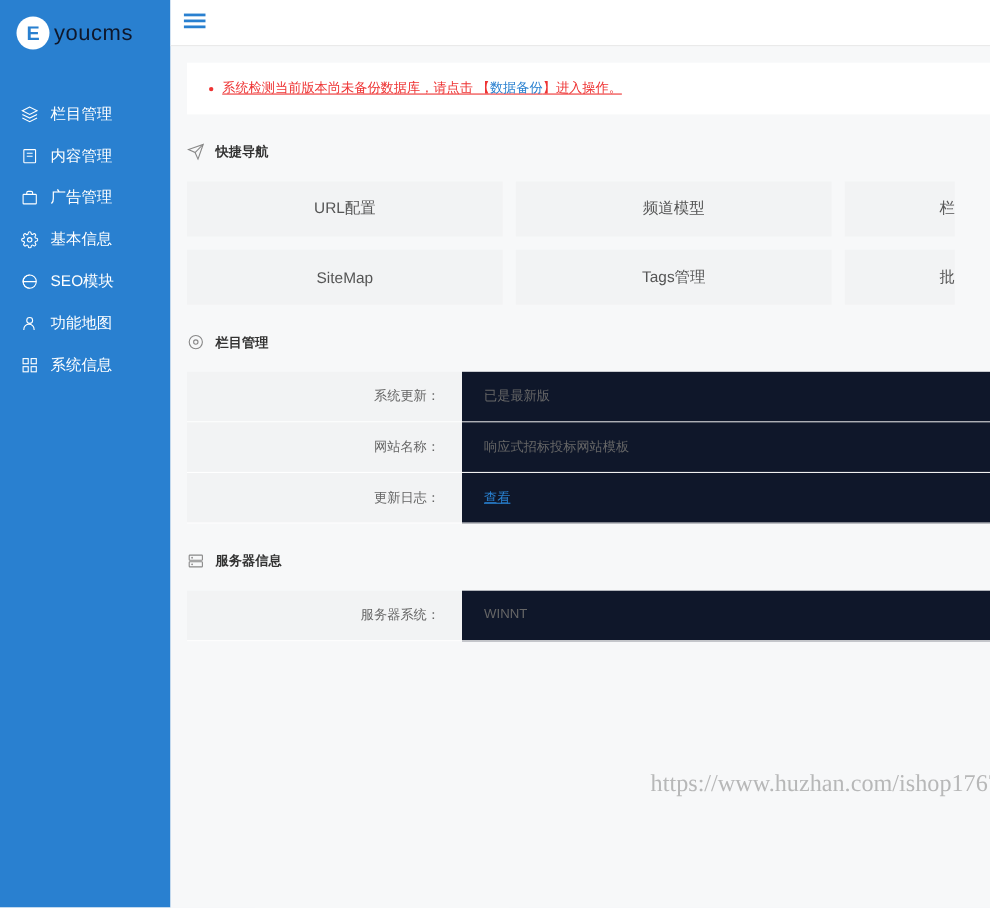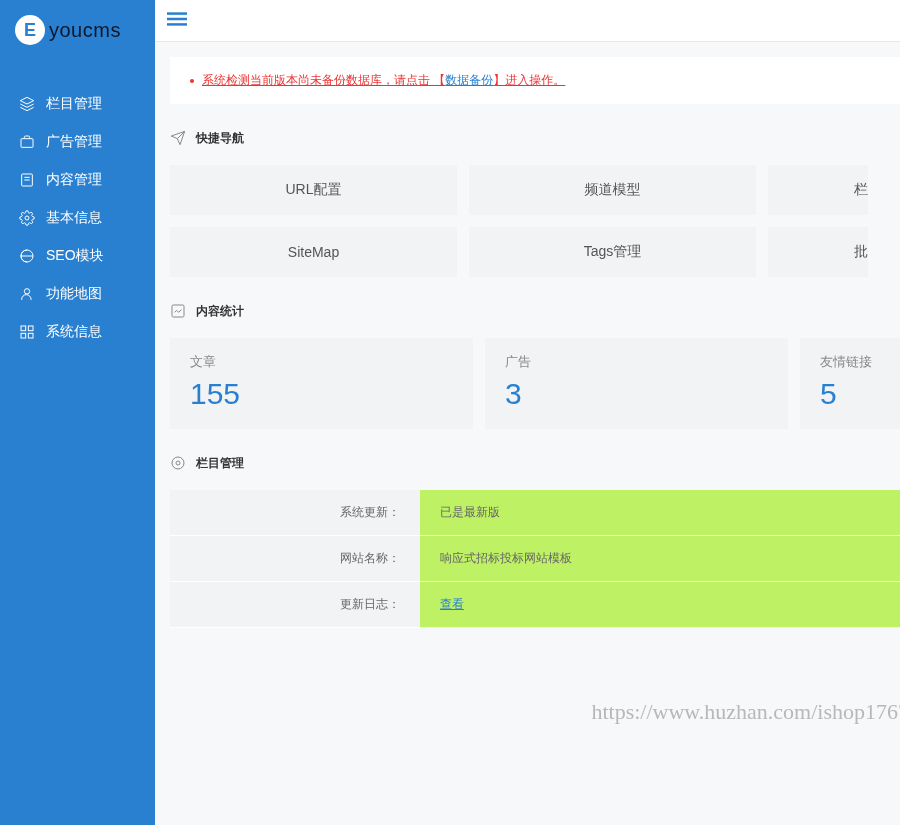--- a/index.html
+++ b/index.html
@@ -31,21 +31,21 @@
     .quick-item { background: #f2f3f4; width: 287px; height: 50px; display: flex; align-items: center; justify-content: center; font-size: 14px; color: #555; cursor: pointer; }
     .quick-item.partial { width: 100px; overflow: hidden; }
     .stats-grid { display: flex; gap: 12px; }
     .stat-card { background: #f2f3f4; padding: 15px 20px 18px; flex: 1; min-width: 280px; }
     .stat-card.partial { min-width: 100px; flex: 0; }
     .stat-label { font-size: 13px; color: #888; margin-bottom: 6px; }
     .stat-value { font-size: 30px; color: #2980d0; font-weight: 300; }
     .info-table { }
     .info-row { display: flex; }
     .info-label { width: 250px; background: #f2f3f4; padding: 14px 20px; text-align: right; font-size: 12px; color: #666; border-bottom: 1px solid #fff; }
-    .info-value { flex: 1; background: #bef264; padding: 14px 20px; font-size: 12px; color: #666; border-bottom: 1px solid #f0f0f0; }
+    .info-value { flex: 1; background: #0f172a; padding: 14px 20px; font-size: 12px; color: #666; border-bottom: 1px solid #f0f0f0; }
     .link { color: #2980d0; cursor: pointer; text-decoration: underline; }
     .watermark { position: absolute; bottom: 100px; right: -20px; color: rgba(120,120,120,0.5); font-size: 22px; font-family: Georgia, serif; pointer-events: none; }
   </style>
 </head>
 <body>
 
 <div class="container">
   <aside class="sidebar">
     <div class="logo">
       <div class="logo-box">
@@ -60,35 +60,35 @@
               <polygon points="12 2 2 7 12 12 22 7 12 2"></polygon>
               <polyline points="2 17 12 22 22 17"></polyline>
               <polyline points="2 12 12 17 22 12"></polyline>
             </svg>
           </span>
         <span>栏目管理</span>
       </div>
       <div class="nav-item">
         <span class="nav-icon">
             <svg viewBox="0 0 24 24">
-              <rect x="3" y="7" width="18" height="13" rx="1"></rect>
-              <path d="M8 7V5a2 2 0 012-2h4a2 2 0 012 2v2"></path>
-            </svg>
-          </span>
-        <span>广告管理</span>
-      </div>
-      <div class="nav-item">
-        <span class="nav-icon">
-            <svg viewBox="0 0 24 24">
               <rect x="4" y="3" width="16" height="18" rx="1"></rect>
               <line x1="8" y1="8" x2="16" y2="8"></line>
               <line x1="8" y1="12" x2="16" y2="12"></line>
             </svg>
           </span>
         <span>内容管理</span>
+      </div>
+      <div class="nav-item">
+        <span class="nav-icon">
+            <svg viewBox="0 0 24 24">
+              <rect x="3" y="7" width="18" height="13" rx="1"></rect>
+              <path d="M8 7V5a2 2 0 012-2h4a2 2 0 012 2v2"></path>
+            </svg>
+          </span>
+        <span>广告管理</span>
       </div>
       <div class="nav-item">
         <span class="nav-icon">
             <svg viewBox="0 0 24 24">
               <circle cx="12" cy="12" r="3"></circle>
               <path d="M19.4 15a1.65 1.65 0 00.33 1.82l.06.06a2 2 0 01-2.83 2.83l-.06-.06a1.65 1.65 0 00-1.82-.33 1.65 1.65 0 00-1 1.51V21a2 2 0 01-4 0v-.09a1.65 1.65 0 00-1-1.51 1.65 1.65 0 00-1.82.33l-.06.06a2 2 0 01-2.83-2.83l.06-.06a1.65 1.65 0 00.33-1.82 1.65 1.65 0 00-1.51-1H3a2 2 0 010-4h.09a1.65 1.65 0 001.51-1 1.65 1.65 0 00-.33-1.82l-.06-.06a2 2 0 012.83-2.83l.06.06a1.65 1.65 0 001.82.33h0a1.65 1.65 0 001-1.51V3a2 2 0 014 0v.09a1.65 1.65 0 001 1.51 1.65 1.65 0 001.82-.33l.06-.06a2 2 0 012.83 2.83l-.06.06a1.65 1.65 0 00-.33 1.82v0a1.65 1.65 0 001.51 1H21a2 2 0 010 4h-.09a1.65 1.65 0 00-1.51 1z"></path>
             </svg>
           </span>
         <span>基本信息</span>
       </div>
@@ -156,45 +156,20 @@
         <div class="quick-grid">
           <div class="quick-item">URL配置</div>
           <div class="quick-item">频道模型</div>
           <div class="quick-item partial" style="justify-content:flex-end;padding-right:0">栏</div>
           <div class="quick-item">SiteMap</div>
           <div class="quick-item">Tags管理</div>
           <div class="quick-item partial" style="justify-content:flex-end;padding-right:0">批</div>
         </div>
       </div>
 
-      <div class="section">
-        <div class="section-header">
-          <span class="sec-icon">
-              <svg viewBox="0 0 24 24">
-                <rect x="3" y="3" width="18" height="18" rx="2"></rect>
-                <polyline points="7 14 10 11 13 14 17 10"></polyline>
-              </svg>
-            </span>
-          <span class="section-title">内容统计</span>
-        </div>
-        <div class="stats-grid">
-          <div class="stat-card">
-            <div class="stat-label">文章</div>
-            <div class="stat-value">155</div>
-          </div>
-          <div class="stat-card">
-            <div class="stat-label">广告</div>
-            <div class="stat-value">3</div>
-          </div>
-          <div class="stat-card partial" style="width:110px">
-            <div class="stat-label">友情链接</div>
-            <div class="stat-value">5</div>
-          </div>
-        </div>
-      </div>
 
       <div class="section">
         <div class="section-header">
           <span class="sec-icon">
               <svg viewBox="0 0 24 24">
                 <circle cx="12" cy="12" r="3"></circle>
                 <circle cx="12" cy="12" r="9"></circle>
               </svg>
             </span>
           <span class="section-title">栏目管理</span>
@@ -208,17 +183,36 @@
             <div class="info-label">网站名称：</div>
             <div class="info-value">响应式招标投标网站模板</div>
           </div>
           <div class="info-row">
             <div class="info-label">更新日志：</div>
             <div class="info-value"><span class="link">查看</span></div>
           </div>
         </div>
       </div>
 
+      <div class="section">
+        <div class="section-header">
+          <span class="sec-icon">
+              <svg viewBox="0 0 24 24">
+                <rect x="3" y="4" width="18" height="7" rx="1"></rect>
+                <rect x="3" y="13" width="18" height="7" rx="1"></rect>
+                <circle cx="7" cy="7.5" r="0.5" fill="#888"></circle>
+                <circle cx="7" cy="16.5" r="0.5" fill="#888"></circle>
+              </svg>
+            </span>
+          <span class="section-title">服务器信息</span>
+        </div>
+        <div class="info-table">
+          <div class="info-row">
+            <div class="info-label">服务器系统：</div>
+            <div class="info-value">WINNT</div>
+          </div>
+        </div>
+      </div>
     </div>
 
     <div class="watermark">https://www.huzhan.com/ishop17677</div>
   </main>
 </div>
 
 </body></html>

